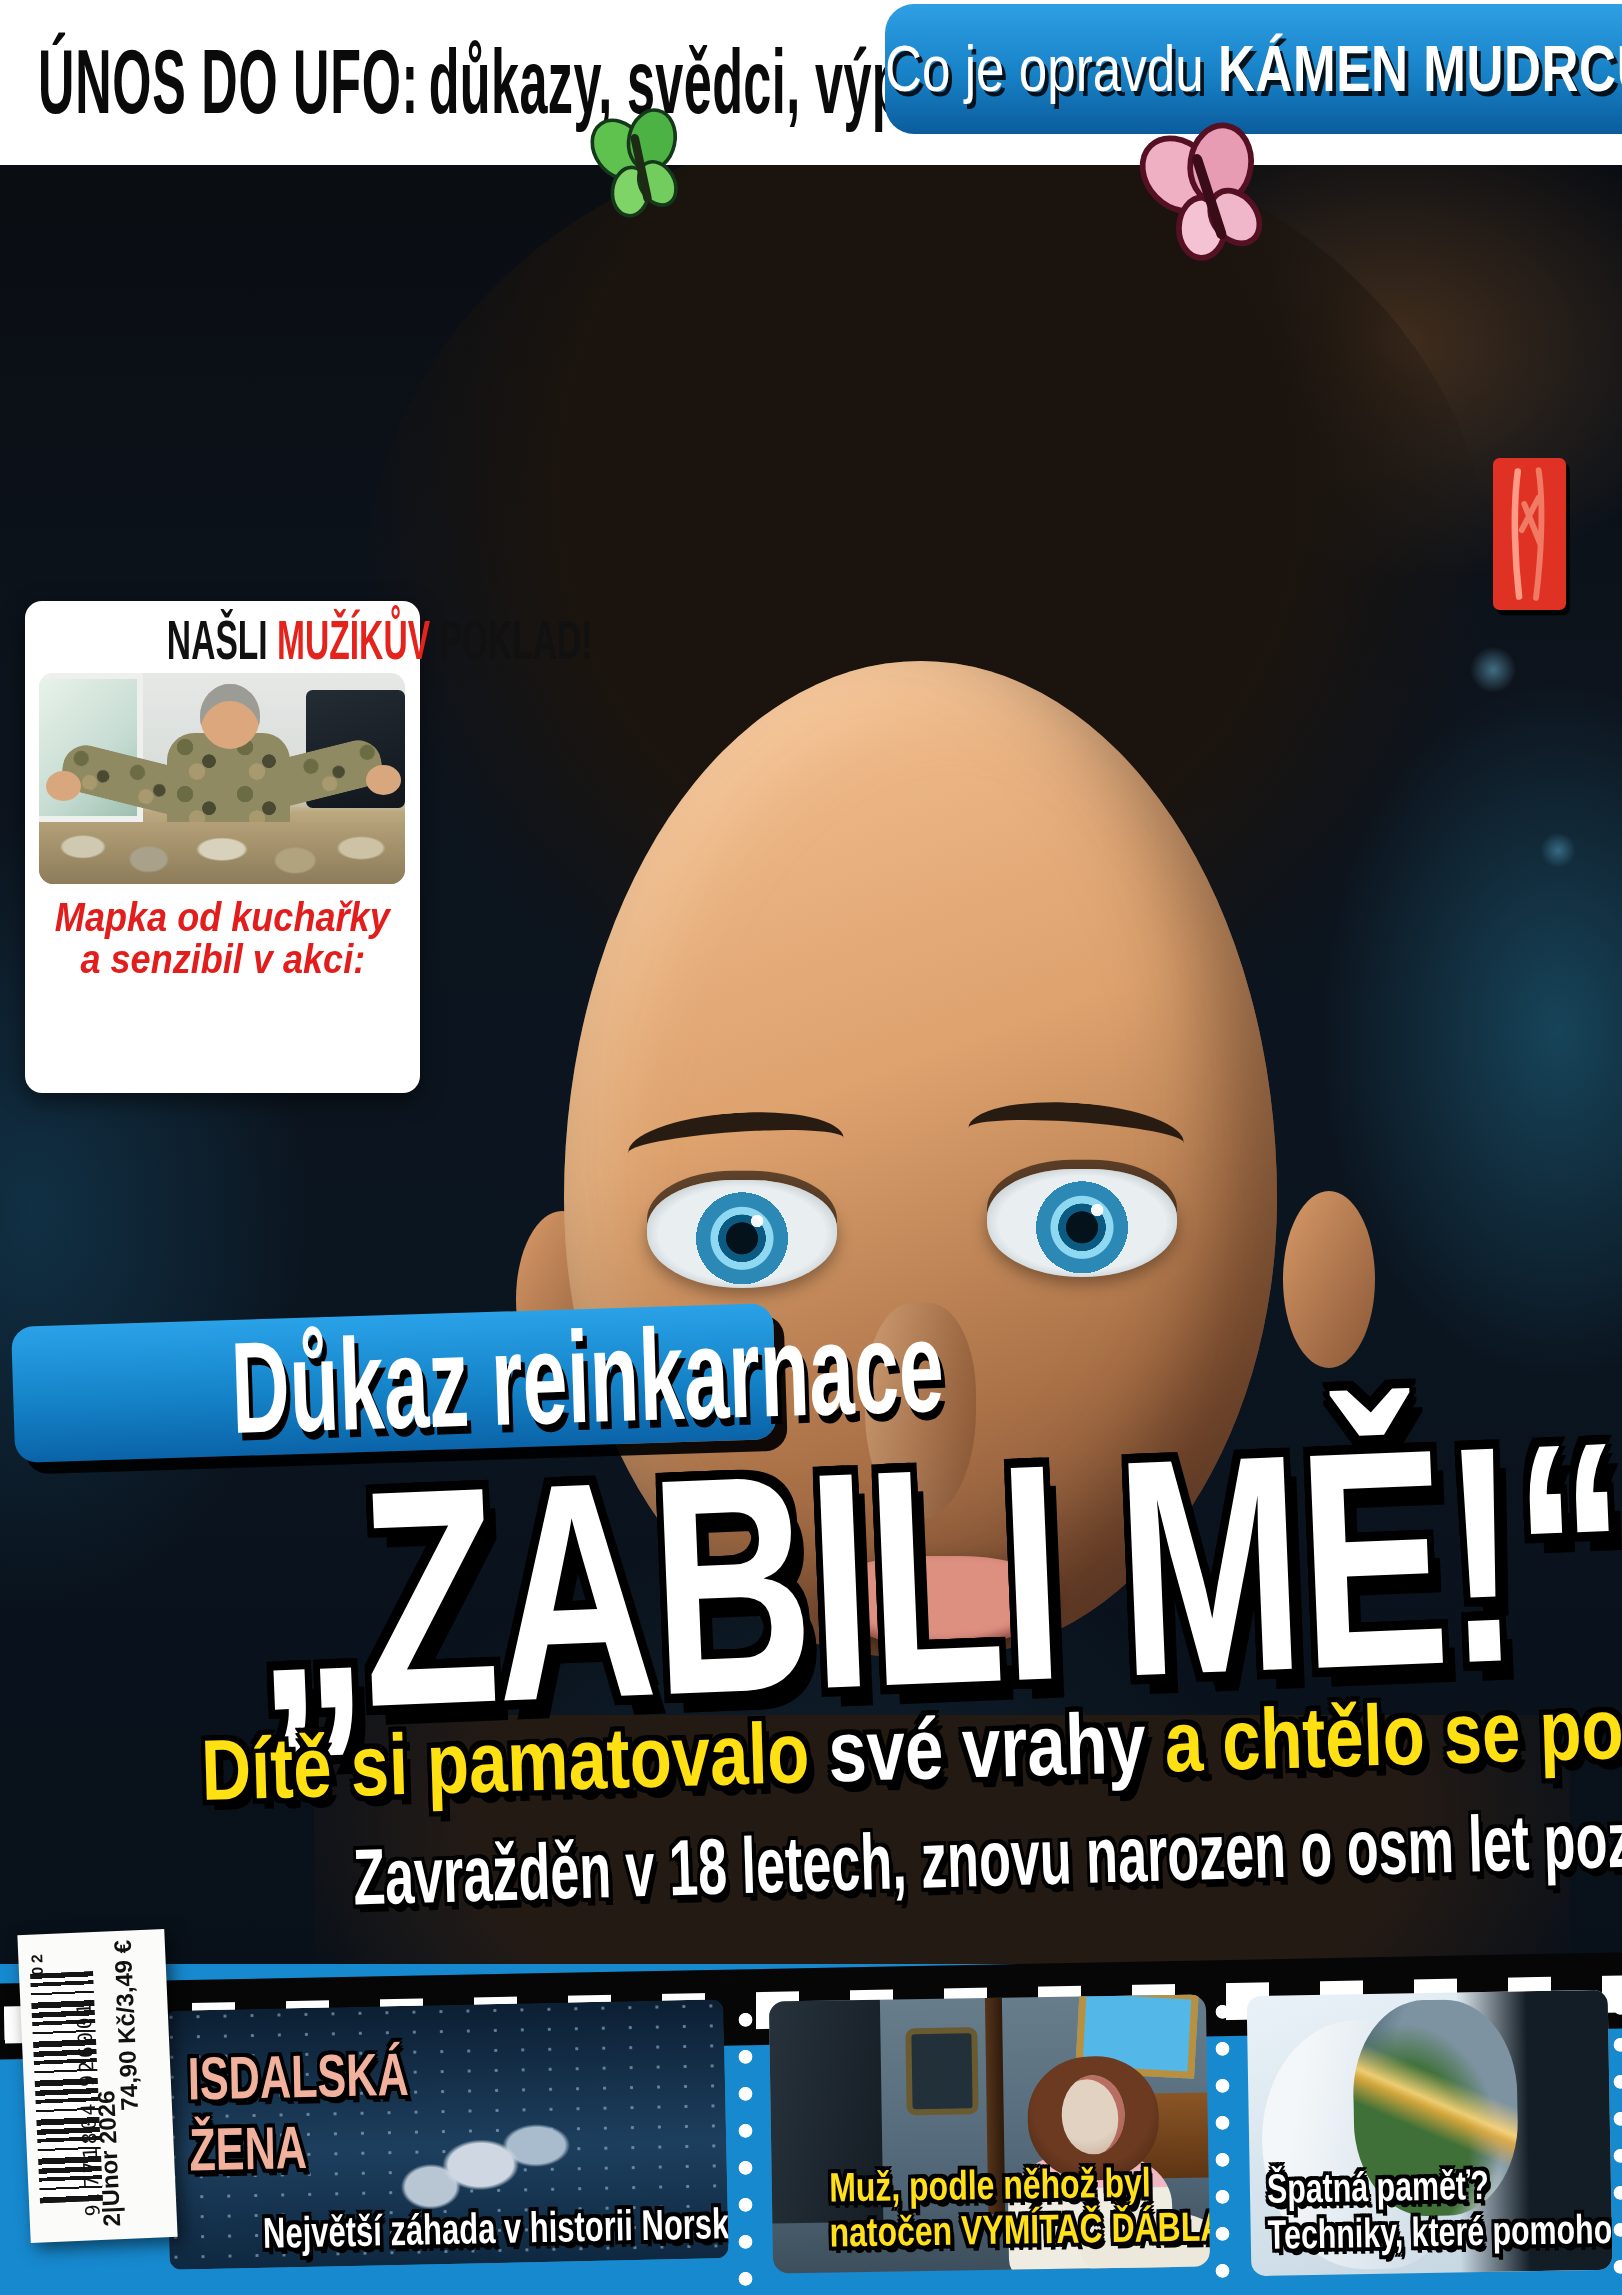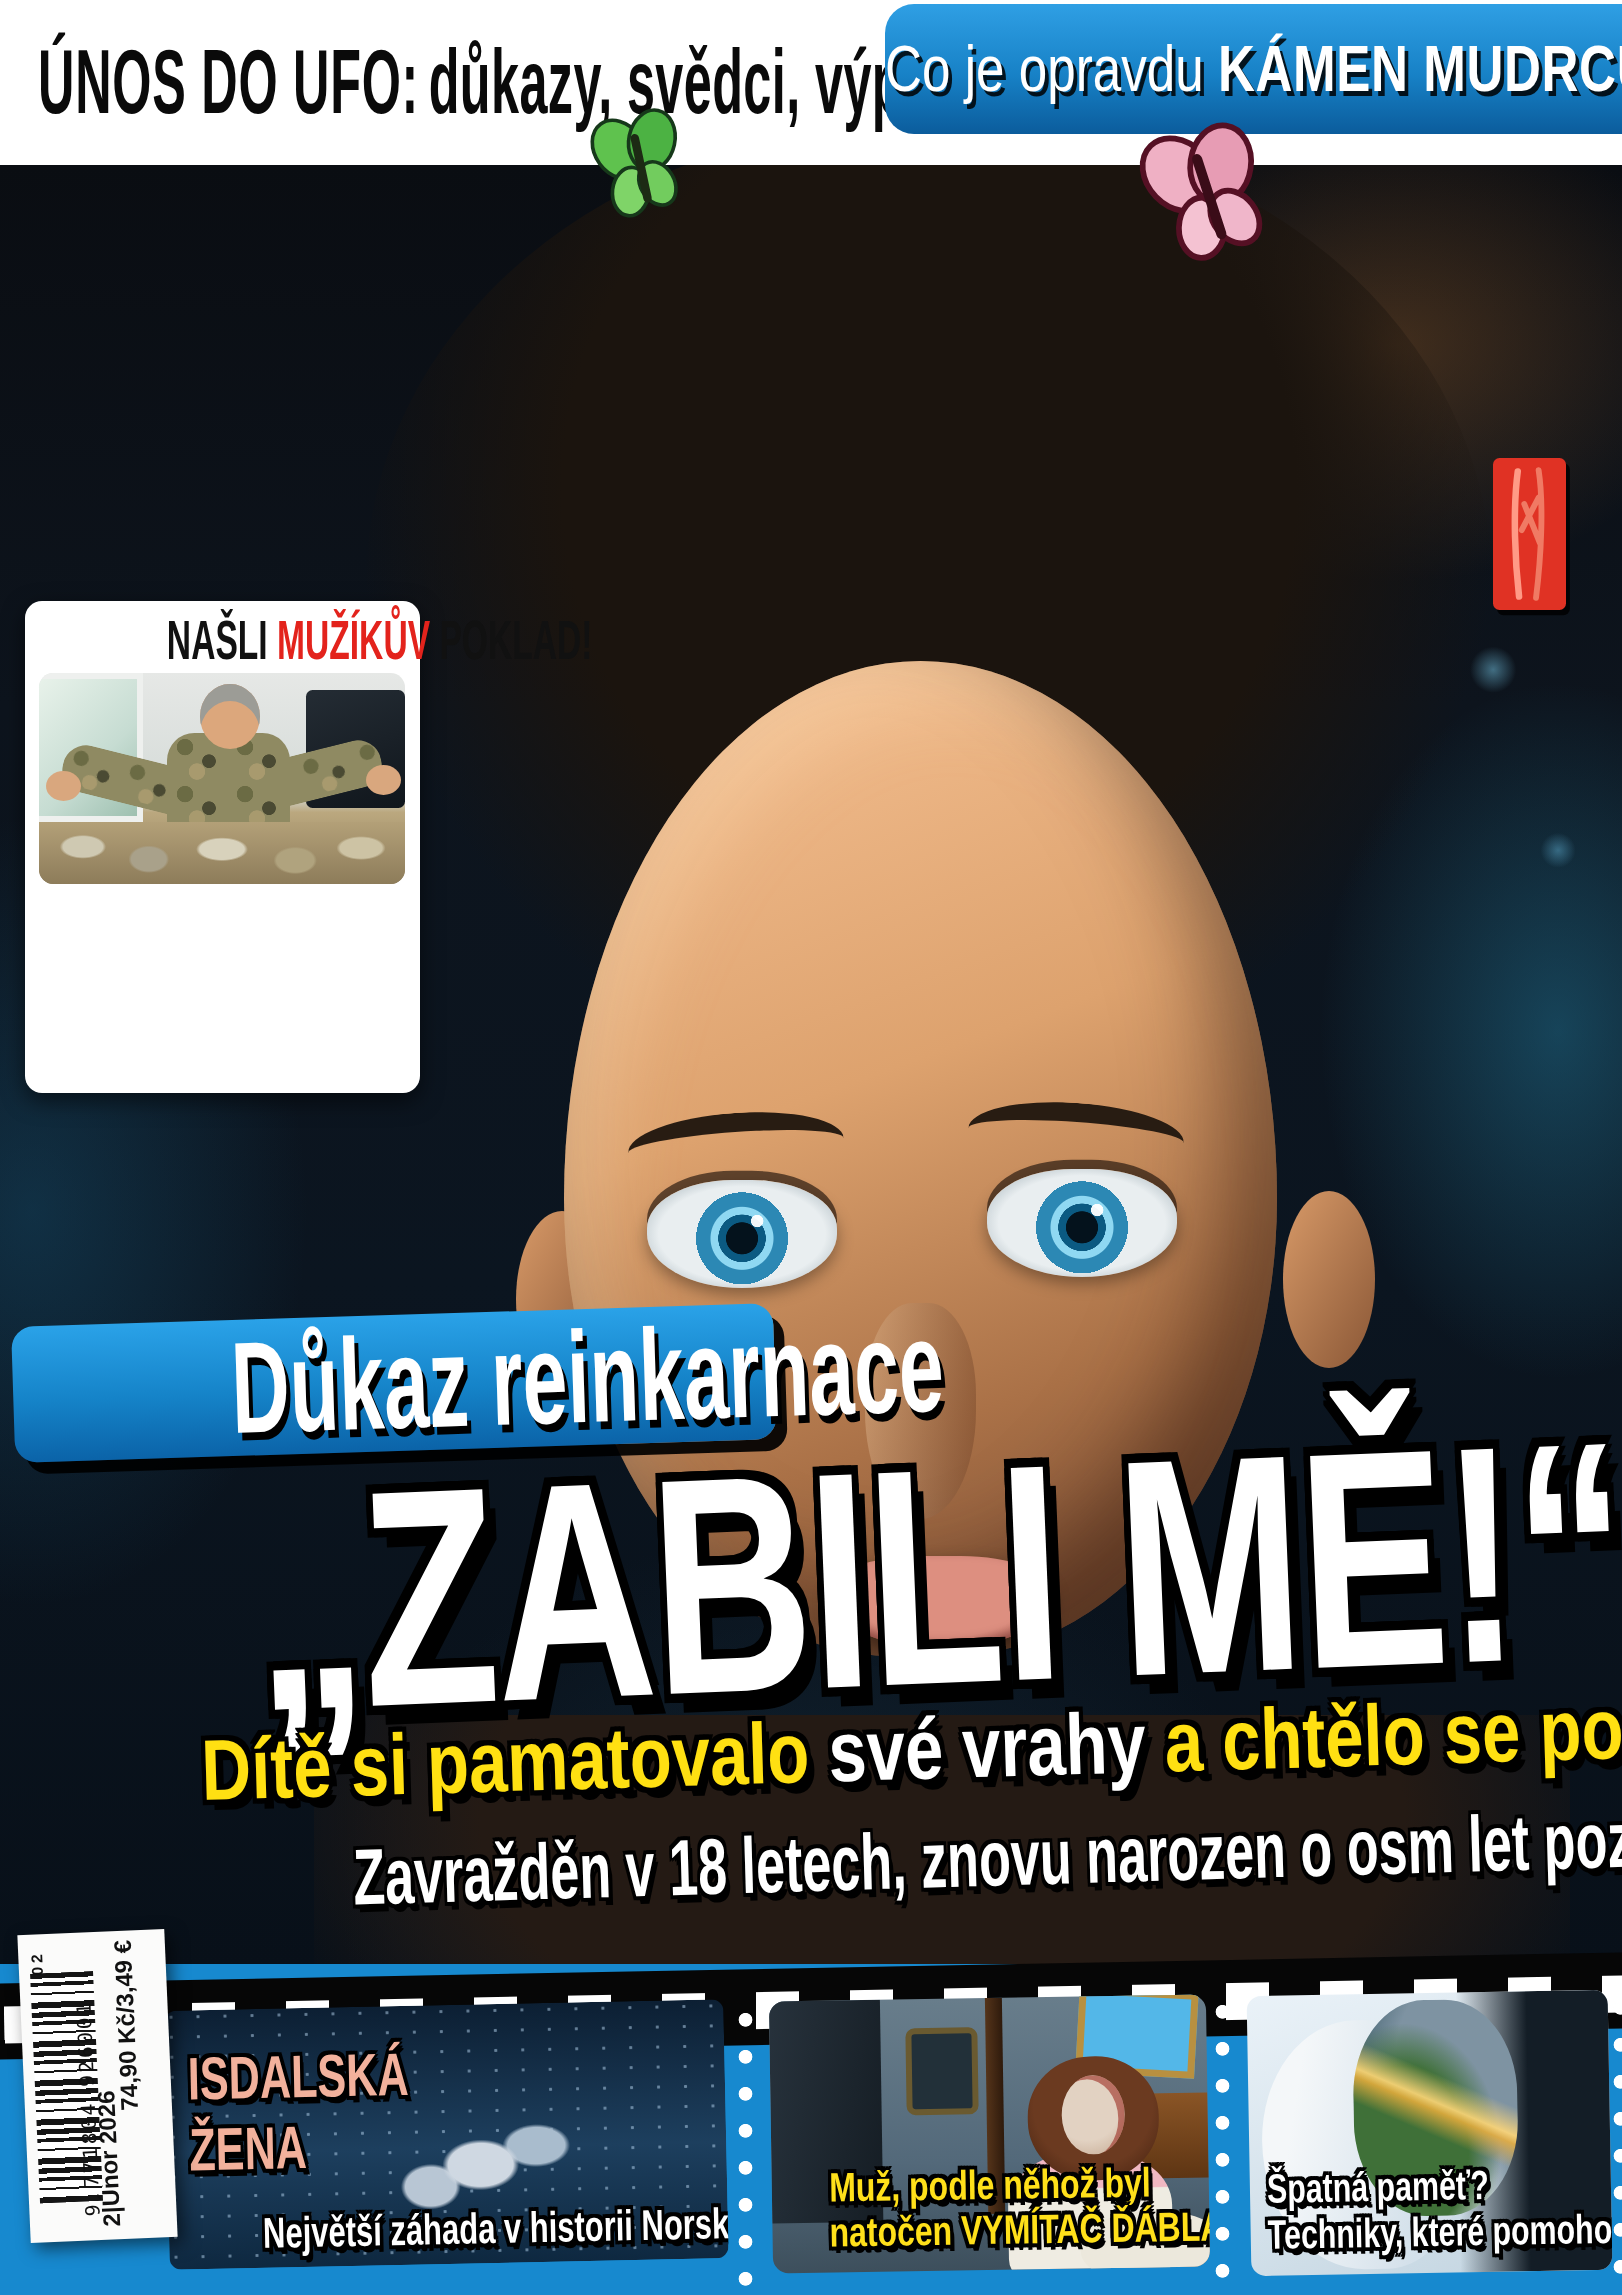--- a/index.html
+++ b/index.html
@@ -290,20 +290,24 @@
       <div class="abs kwin"></div>
       <div class="abs kmon"></div>
       <div class="abs karm l"></div>
       <div class="abs karm r"></div>
       <div class="abs ktorso"></div>
       <div class="abs khead"></div>
       <div class="abs khand l"></div>
       <div class="abs khand r"></div>
       <div class="abs ktable"></div>
     </div>
+    <div class="abs kred">
+      <span class="in">Mapka od kuchařky</span><br>
+      <span class="in">a senzibil v akci:</span>
+    </div>
   </div>
 
   <div class="abs reink">
     <span class="in sh-drop">Důkaz reinkarnace</span>
   </div>
 
   <div class="abs hmain">
     <span class="in sh-main">„ZABILI MĚ!“</span>
   </div>
 

